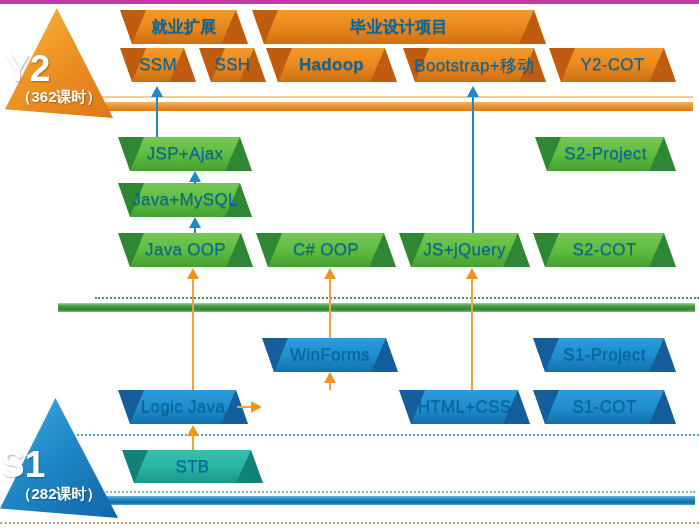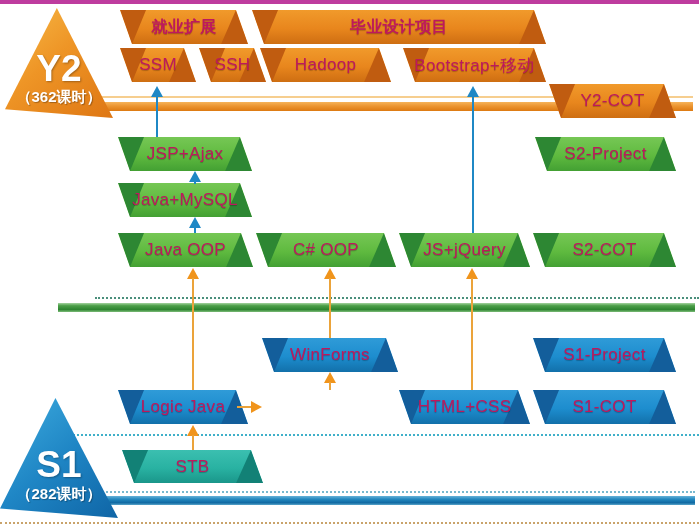--- a/index.html
+++ b/index.html
@@ -12,36 +12,36 @@
   
   .ribbon{position:absolute;height:34px;}
   .ribbon .bg{position:absolute;inset:0;
     background:linear-gradient(180deg,var(--l) 0%,var(--m) 55%,var(--d) 100%);
     clip-path:polygon(0 0,calc(100% - 12px) 0,100% 100%,12px 100%);}
   .ribbon .bg::before{content:"";position:absolute;top:0;left:0;width:28px;height:100%;
     background:var(--f);clip-path:polygon(0 0,93% 0,43% 100%);}
   .ribbon .bg::after{content:"";position:absolute;top:0;right:0;width:28px;height:100%;
     background:var(--f);clip-path:polygon(57% 0,100% 100%,4% 100%);}
   .ribbon .lbl{position:relative;z-index:2;display:flex;align-items:center;justify-content:center;
-    height:100%;color:#be185d;font-size:17px;letter-spacing:.3px;text-shadow:0 1px 1px rgba(0,0,0,.25);}
+    height:100%;color:#0369a1;font-size:17px;letter-spacing:.3px;text-shadow:0 1px 1px rgba(0,0,0,.25);}
   .ribbon.banner .lbl{font-size:16px;font-weight:bold;}
   .c-orange{--l:#F19A2B;--m:#E8861D;--d:#CE6E12;--f:#C05C10;}
   .c-green {--l:#76C755;--m:#5FBA3F;--d:#43A033;--f:#2D8733;}
   .c-blue  {--l:#2F9BD8;--m:#1D8DCE;--d:#1270AA;--f:#135E9B;}
   .c-teal  {--l:#3BBFB0;--m:#29B2A2;--d:#1A968A;--f:#128176;}
   
   .tri{position:absolute;z-index:4;}
   .tri .tbg{position:absolute;inset:0;}
   .tri.y2 .tbg{clip-path:polygon(48% 0,100% 100%,0 92%);
     background:linear-gradient(140deg,#F7BA48 0%,#EE9526 45%,#DE7613 100%);}
   .tri.s2 .tbg{clip-path:polygon(46% 0,100% 100%,0 92%);
     background:linear-gradient(140deg,#63C046 0%,#41A233 50%,#27862C 100%);}
   .tri.s1 .tbg{clip-path:polygon(47% 0,100% 100%,0 92%);
     background:linear-gradient(140deg,#3FADDF 0%,#1F86C5 50%,#0F65A6 100%);}
-  .tri .big{position:absolute;left:0;right:0;text-align:center;color:#fff;font-size:37px;
+  .tri .big{position:absolute;left:0;right:0;color:#fff;font-size:37px;
     font-weight:bold;text-shadow:1px 1px 2px rgba(0,0,0,.3);z-index:2;}
   .tri .hours{position:absolute;left:0;right:0;text-align:center;color:#fff;font-size:15px;
     font-weight:bold;white-space:nowrap;text-shadow:1px 1px 1px rgba(0,0,0,.3);z-index:2;}
   
   .hline{position:absolute;}
   .bar-y2{background:linear-gradient(180deg,#F6B35A 0%,#EC9530 45%,#DD7A12 100%);}
   .bar-s2{background:linear-gradient(180deg,#A5D4A0 0%,#4C9F49 30%,#2E8531 72%,#7CBC78 100%);}
   .bar-s1{background:linear-gradient(180deg,#66B2D8 0%,#2489C0 35%,#1069A2 75%,#5AA6CB 100%);}
   .thin-y2{border-top:2px solid #F6CE8F;}
   .dot-s2{border-top:2px dotted #4A8F7B;}
@@ -98,29 +98,29 @@
   </div>
 
   <div class="ribbon c-orange" style="left:120px;top:48px;width:76px;">
     <div class="bg"></div>
     <div class="lbl">SSM</div>
   </div>
   <div class="ribbon c-orange" style="left:199px;top:48px;width:67px;">
     <div class="bg"></div>
     <div class="lbl">SSH</div>
   </div>
-  <div class="ribbon c-orange" style="left:260px;top:48px;width:131px;">
+  <div class="ribbon c-orange" style="left:266px;top:48px;width:131px;font-weight:bold;">
     <div class="bg"></div>
     <div class="lbl">Hadoop</div>
   </div>
   <div class="ribbon c-orange" style="left:403px;top:48px;width:143px;">
     <div class="bg"></div>
     <div class="lbl">Bootstrap+移动</div>
   </div>
-  <div class="ribbon c-orange" style="left:549px;top:48px;width:127px;margin-top:36px;">
+  <div class="ribbon c-orange" style="left:549px;top:48px;width:127px;">
     <div class="bg"></div>
     <div class="lbl">Y2-COT</div>
   </div>
 
   <div class="ribbon c-green" style="left:118px;top:137px;width:134px;">
     <div class="bg"></div>
     <div class="lbl">JSP+Ajax</div>
   </div>
   <div class="ribbon c-green" style="left:118px;top:183px;width:134px;">
     <div class="bg"></div>

